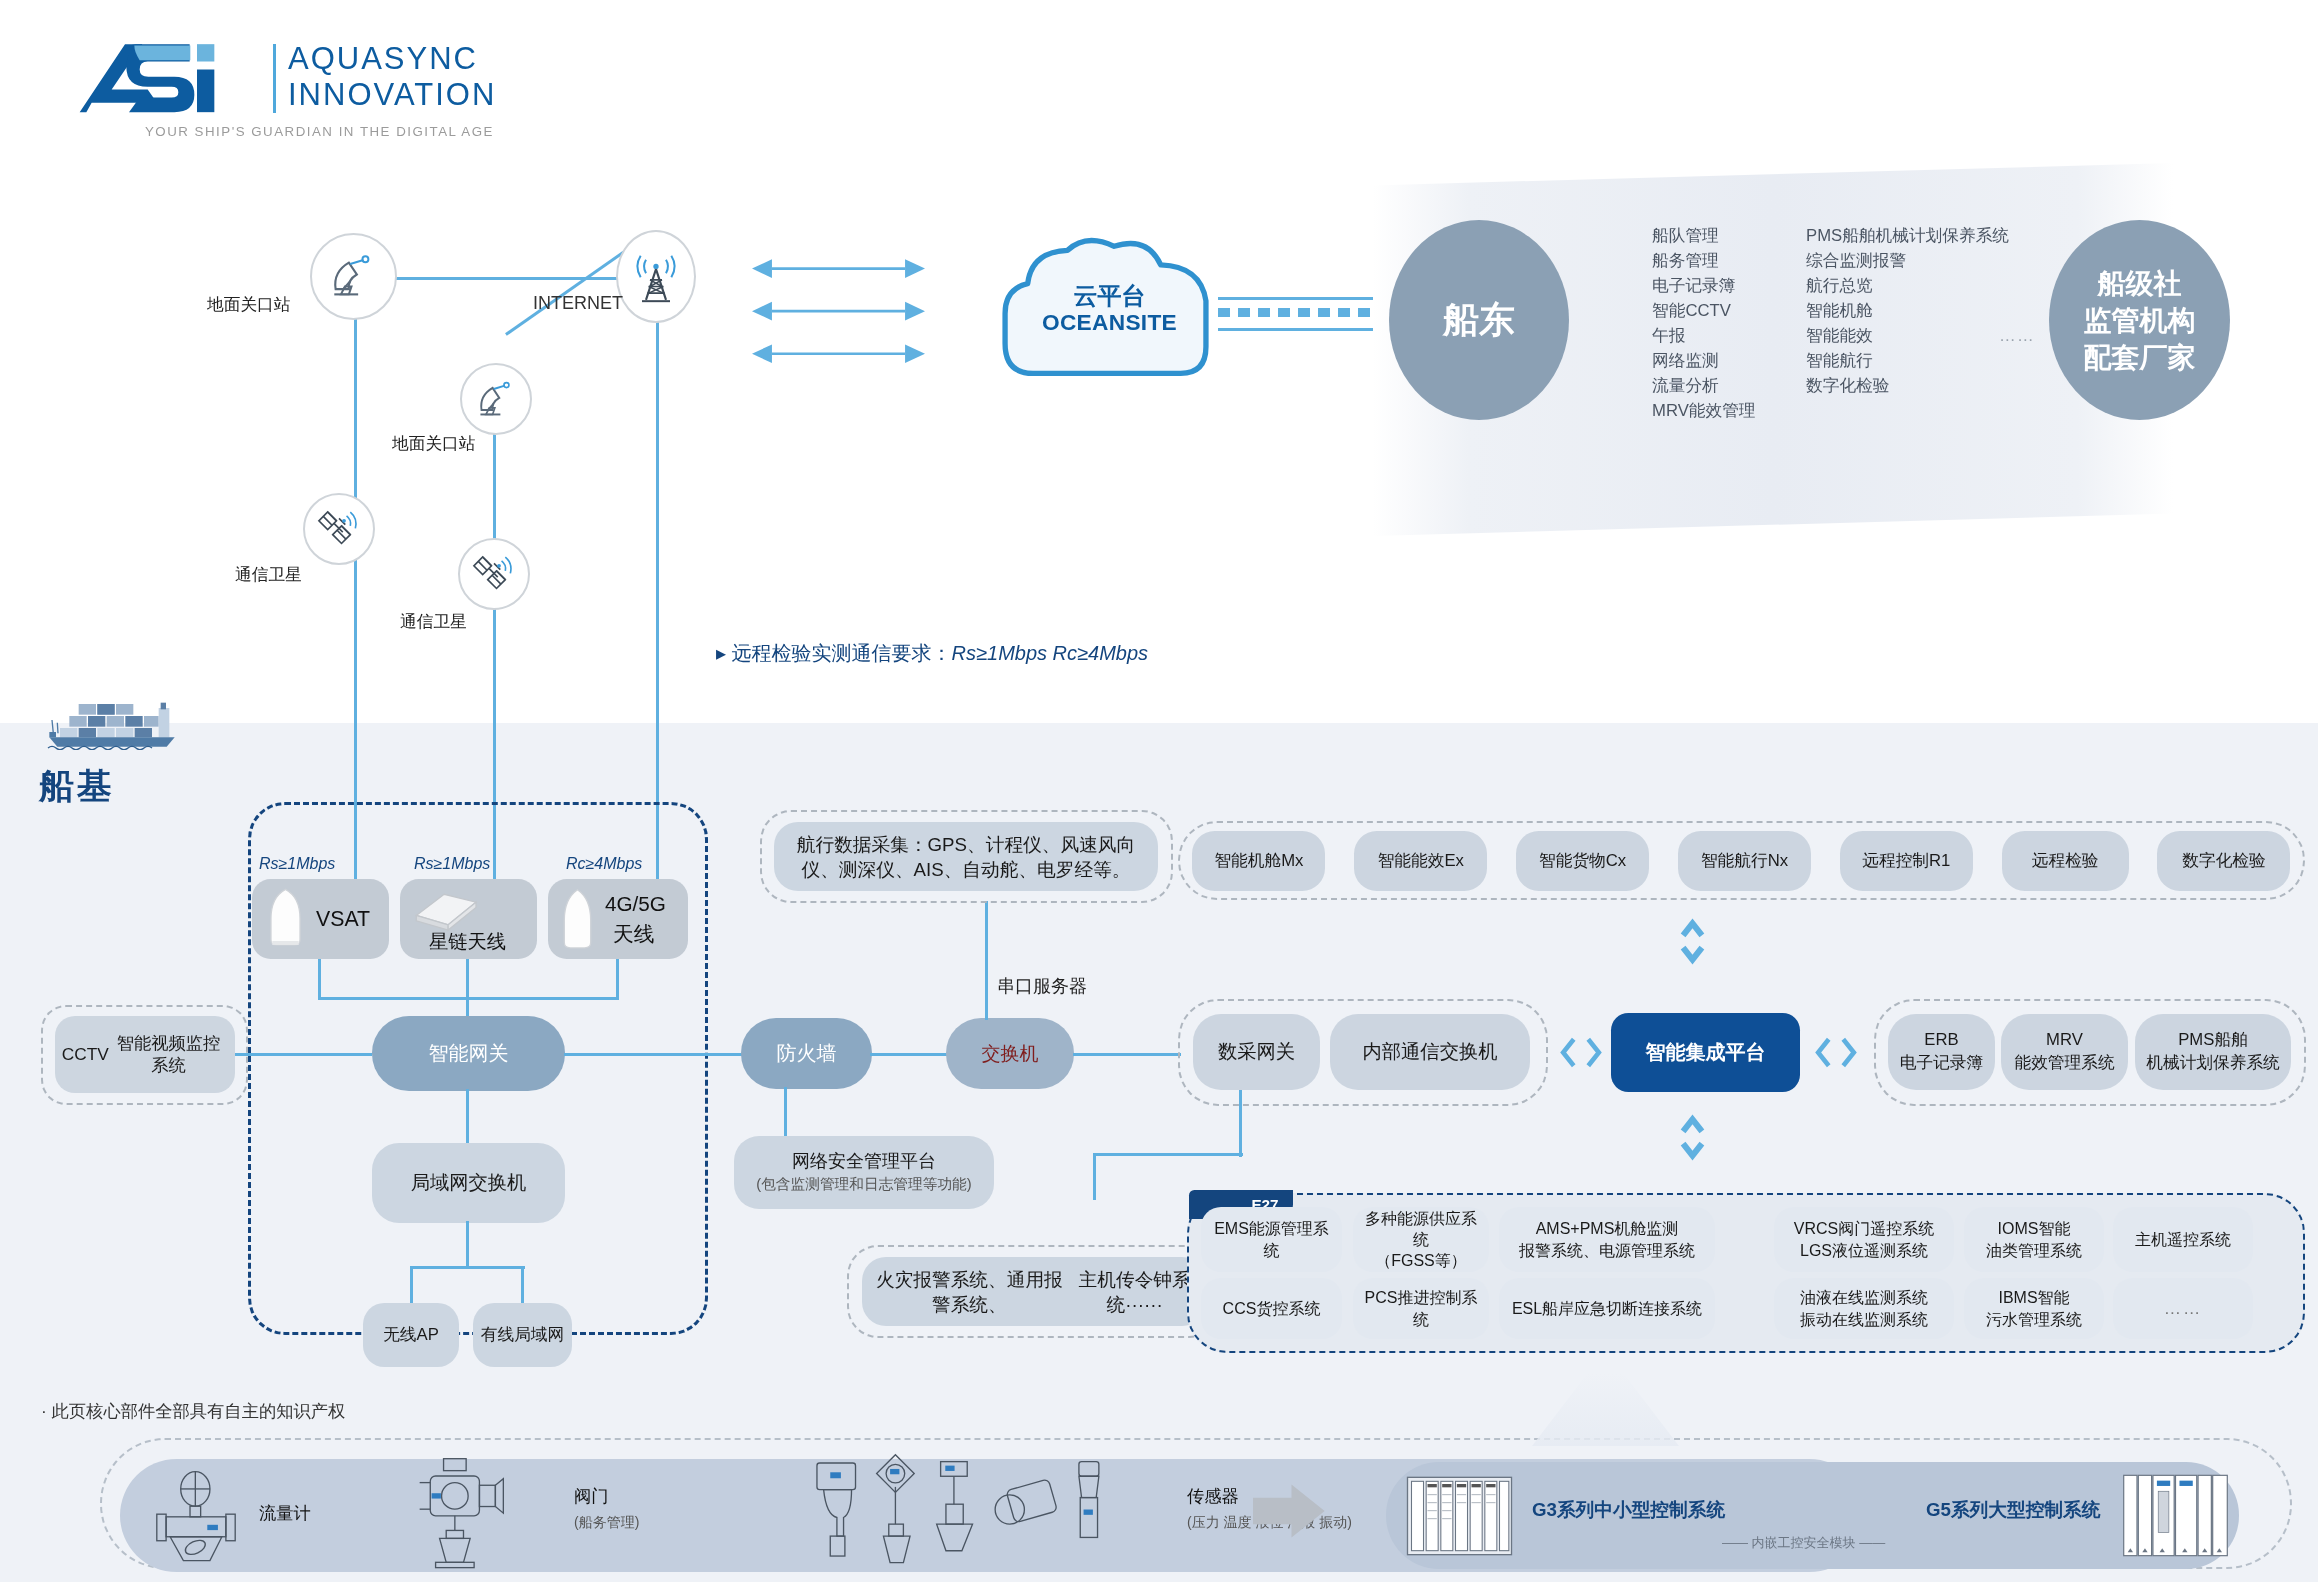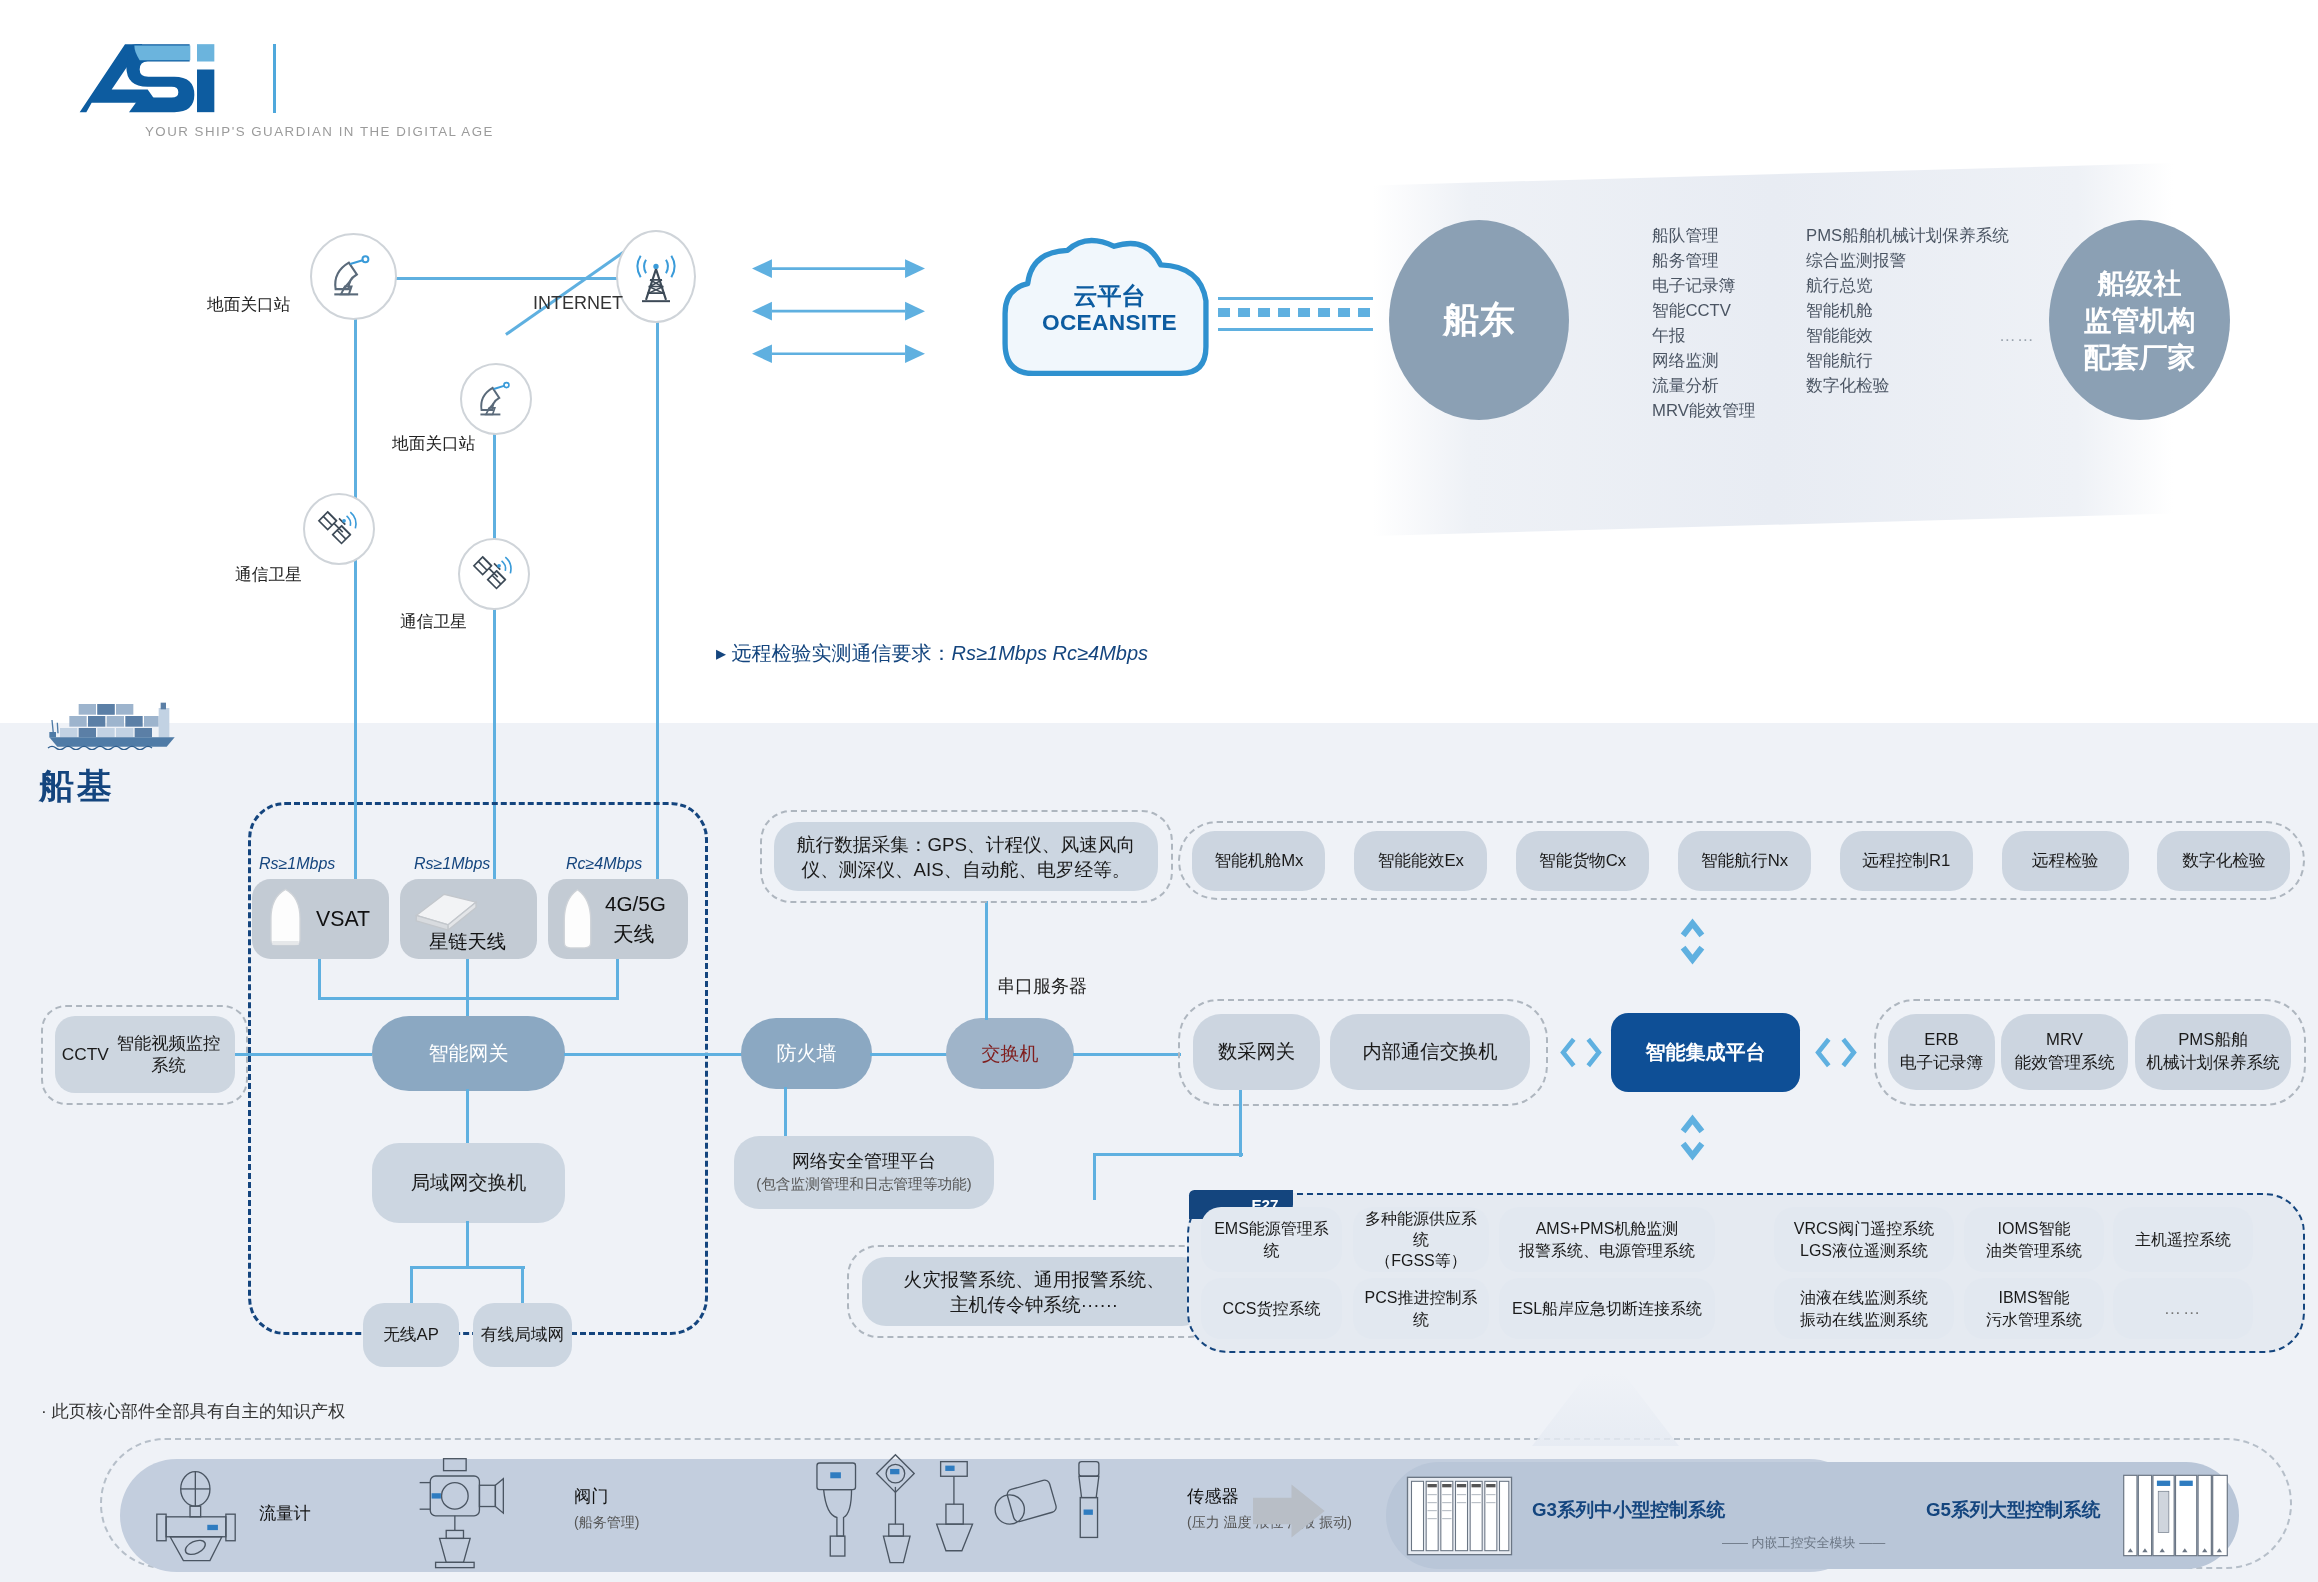--- a/index.html
+++ b/index.html
@@ -153,20 +153,24 @@
   <div class="mark">
     <svg width="200" height="77" viewBox="0 0 300 115">
       <path d="M10 108 L78 6 L104 6 L58 74 L112 74 L126 94 L28 94 L20 108 Z" fill="#0d5ca0"></path>
       <path d="M88 6 L175 6 L175 32 L112 32 Q100 32 100 44 Q100 55 113 55 L152 55 Q182 55 182 82 Q182 108 152 108 L84 108 L100 86 L148 86 Q158 86 158 78 Q158 70 148 70 L112 70 Q80 70 80 40 Q80 16 98 8 Z" fill="#0d5ca0"></path>
       <path d="M92 8 L176 8 L176 30 L100 30 Q92 18 92 8 Z" fill="#6bb4dd"></path>
       <rect x="186" y="6" width="26" height="26" fill="#6bb4dd"></rect>
       <rect x="186" y="44" width="26" height="64" fill="#0d5ca0"></rect>
     </svg>
   </div>
   <div class="bar"></div>
+  <div class="wordmark">
+    <div class="w1">AQUASYNC</div>
+    <div class="w2">INNOVATION</div>
+  </div>
   <div class="tag">YOUR SHIP'S GUARDIAN IN THE DIGITAL AGE</div>
 </div>
 
 <div class="line line-h" style="left:370px;top:277px;width:286px;"></div>
 <div class="line line-v" style="left:354px;top:300px;height:600px;"></div>
 <div class="line line-v" style="left:656px;top:300px;height:600px;"></div>
 <div class="line line-v" style="left:493px;top:426px;height:473px;"></div>
 <div class="line" style="left:506px;top:333px;width:167px;height:3.3px;transform:rotate(-35deg);transform-origin:left center;"></div>
 
 <div class="node" style="left:310px;top:233px;width:87px;height:87px;">
@@ -438,21 +442,21 @@
 <div class="lbl-cn" style="left:997px;top:974px;font-size:18px;">串口服务器</div>
 <div class="line line-h" style="left:1073px;top:1053px;width:108px;"></div>
 
 <div class="dash-grey" style="left:760px;top:810px;width:413px;height:93px;border-radius:31px;"></div>
 <div class="pill" style="left:774px;top:822px;width:384px;height:69px;background:#ccd6e1;border-radius:24px;flex-direction:column;line-height:25px;font-size:18.7px;">
   <span>航行数据采集：GPS、计程仪、风速风向</span>
   <span>仪、测深仪、AIS、自动舵、电罗经等。</span>
 </div>
 
 <div class="dash-grey" style="left:847px;top:1245px;width:373px;height:93px;border-radius:31px;"></div>
-<div class="pill" style="left:862px;top:1257px;width:344px;height:69px;background:#ccd6e1;border-radius:24px;flex-direction:column;line-height:25px;font-size:18.7px;">
+<div class="pill" style="left:862px;top:1257px;width:344px;height:69px;background:#ccd6e1;border-radius:24px;flex-direction:row;line-height:25px;font-size:18.7px;">
   <span>火灾报警系统、通用报警系统、</span>
   <span>主机传令钟系统······</span>
 </div>
 
 <div class="line line-v" style="left:1239px;top:1090px;height:67px;"></div>
 <div class="line line-h" style="left:1093px;top:1153px;width:150px;"></div>
 <div class="line line-v" style="left:1093px;top:1153px;height:47px;"></div>
 
 <div class="dash-grey" style="left:1178px;top:821px;width:1127px;height:79px;border-radius:39px;"></div>
 <div id="cap-row" style="position:absolute;left:1178px;top:821px;width:1127px;height:79px;display:flex;align-items:center;justify-content:space-around;">

